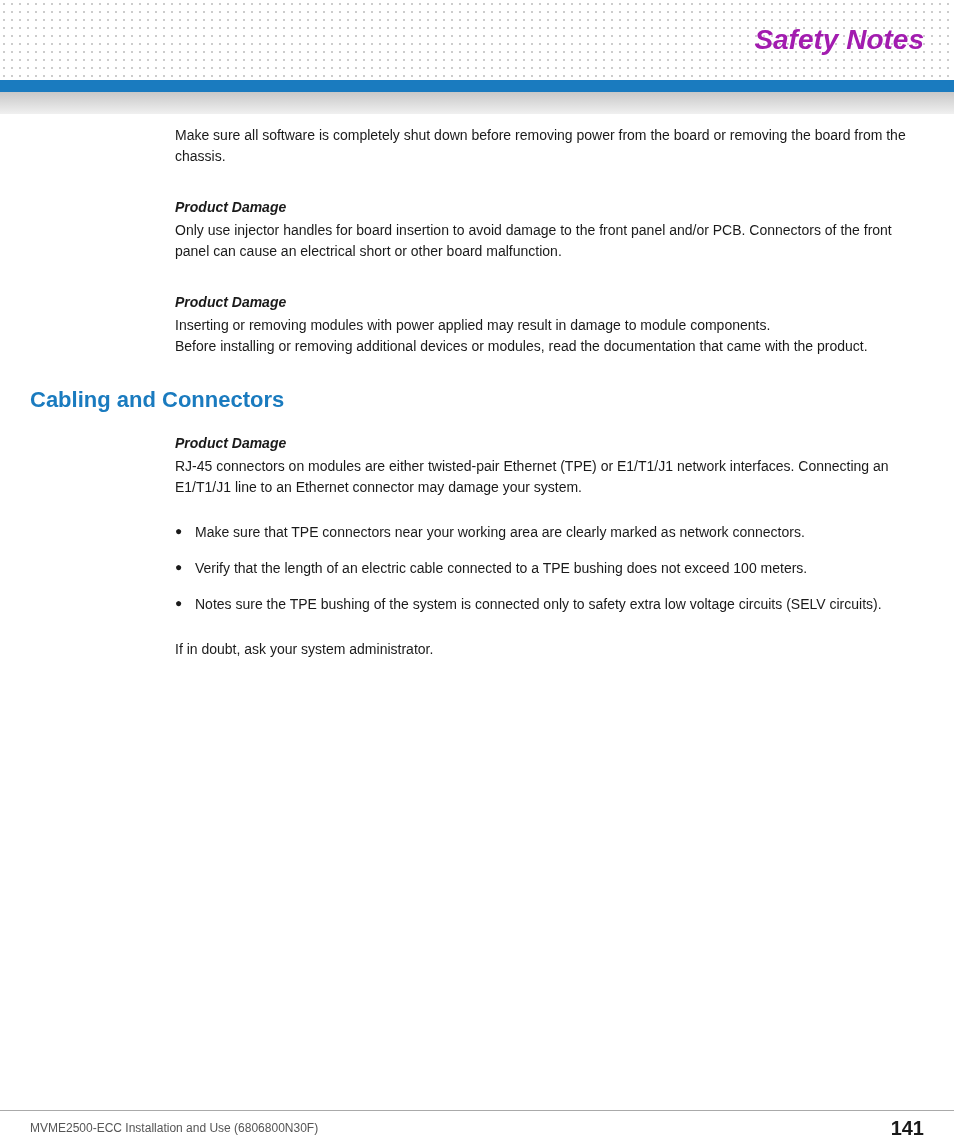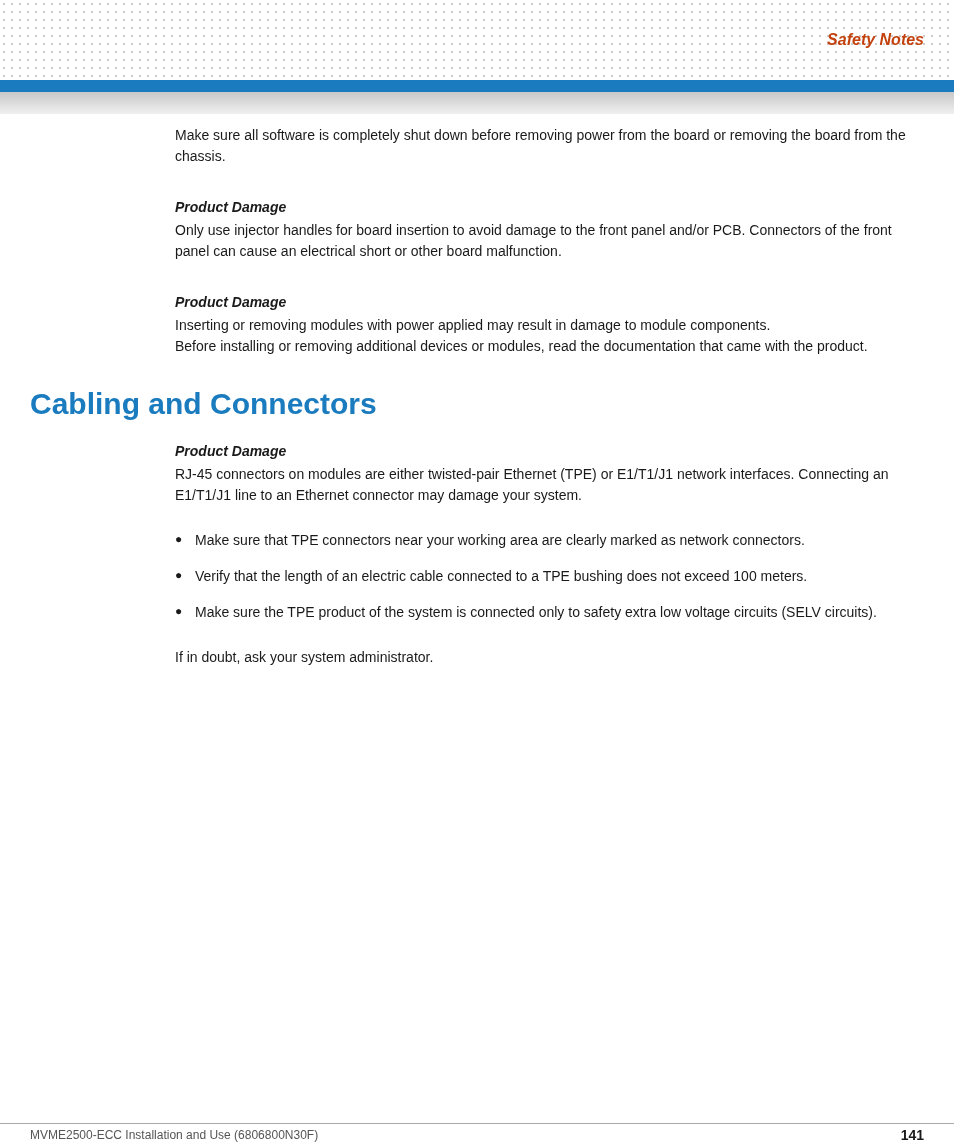--- a/index.html
+++ b/index.html
@@ -39,23 +39,23 @@
 
     .header-title-area {
       position: absolute;
       right: 30px;
       top: 50%;
       transform: translateY(-50%);
       z-index: 2;
     }
 
     .safety-notes-title {
-      font-size: 16px;
-      font-weight: bold;
-      color: #c2410c;
+      font-size: 28px;
+      font-weight: bold;
+      color: #a21caf;
       font-style: italic;
     }
 
     
     .blue-bar {
       width: 100%;
       height: 12px;
       background: #1a7bbf;
     }
 
@@ -78,21 +78,21 @@
     }
 
     .product-damage-label {
       font-weight: bold;
       display: block;
       margin-bottom: 2px;
       font-style: italic;
     }
 
     .section-heading {
-      font-size: 30px;
+      font-size: 22px;
       font-weight: bold;
       color: #1a7bbf;
       margin-top: 10px;
       margin-bottom: 20px;
       margin-left: -145px;
     }
 
     .bullet-list {
       list-style: none;
       padding: 0;
@@ -118,36 +118,36 @@
       line-height: 1.5;
       margin-top: 5px;
     }
 
     
     .footer {
       position: absolute;
       bottom: 0;
       left: 0;
       right: 0;
-      height: 22px;
+      height: 35px;
       border-top: 1px solid #aaaaaa;
       display: flex;
       align-items: center;
       justify-content: space-between;
       padding: 0 30px;
       background: #ffffff;
     }
 
     .footer-left {
       font-size: 12px;
       color: #555555;
     }
 
     .footer-right {
-      font-size: 14px;
+      font-size: 20px;
       font-weight: bold;
       color: #1a1a1a;
     }
   </style>
 </head>
 <body>
 
 <div class="header-area">
   <div class="dot-pattern"></div>
   <div class="header-title-area">
@@ -178,21 +178,21 @@
 
   <h2 class="section-heading">Cabling and Connectors</h2>
 
   <div class="paragraph">
     <span class="product-damage-label">Product Damage</span>
     <p>RJ-45 connectors on modules are either twisted-pair Ethernet (TPE) or E1/T1/J1 network interfaces. Connecting an E1/T1/J1 line to an Ethernet connector may damage your system.</p>
 
     <ul class="bullet-list">
       <li>Make sure that TPE connectors near your working area are clearly marked as network connectors.</li>
       <li>Verify that the length of an electric cable connected to a TPE bushing does not exceed 100 meters.</li>
-      <li>Make sure the TPE product of the system is connected only to safety extra low voltage circuits (SELV circuits).</li>
+      <li>Notes sure the TPE bushing of the system is connected only to safety extra low voltage circuits (SELV circuits).</li>
     </ul>
 
     <p class="if-in-doubt">If in doubt, ask your system administrator.</p>
   </div>
 
 </div>
 
 <div class="footer">
   <span class="footer-left">MVME2500-ECC Installation and Use (6806800N30F)</span>
   <span class="footer-right">141</span>

